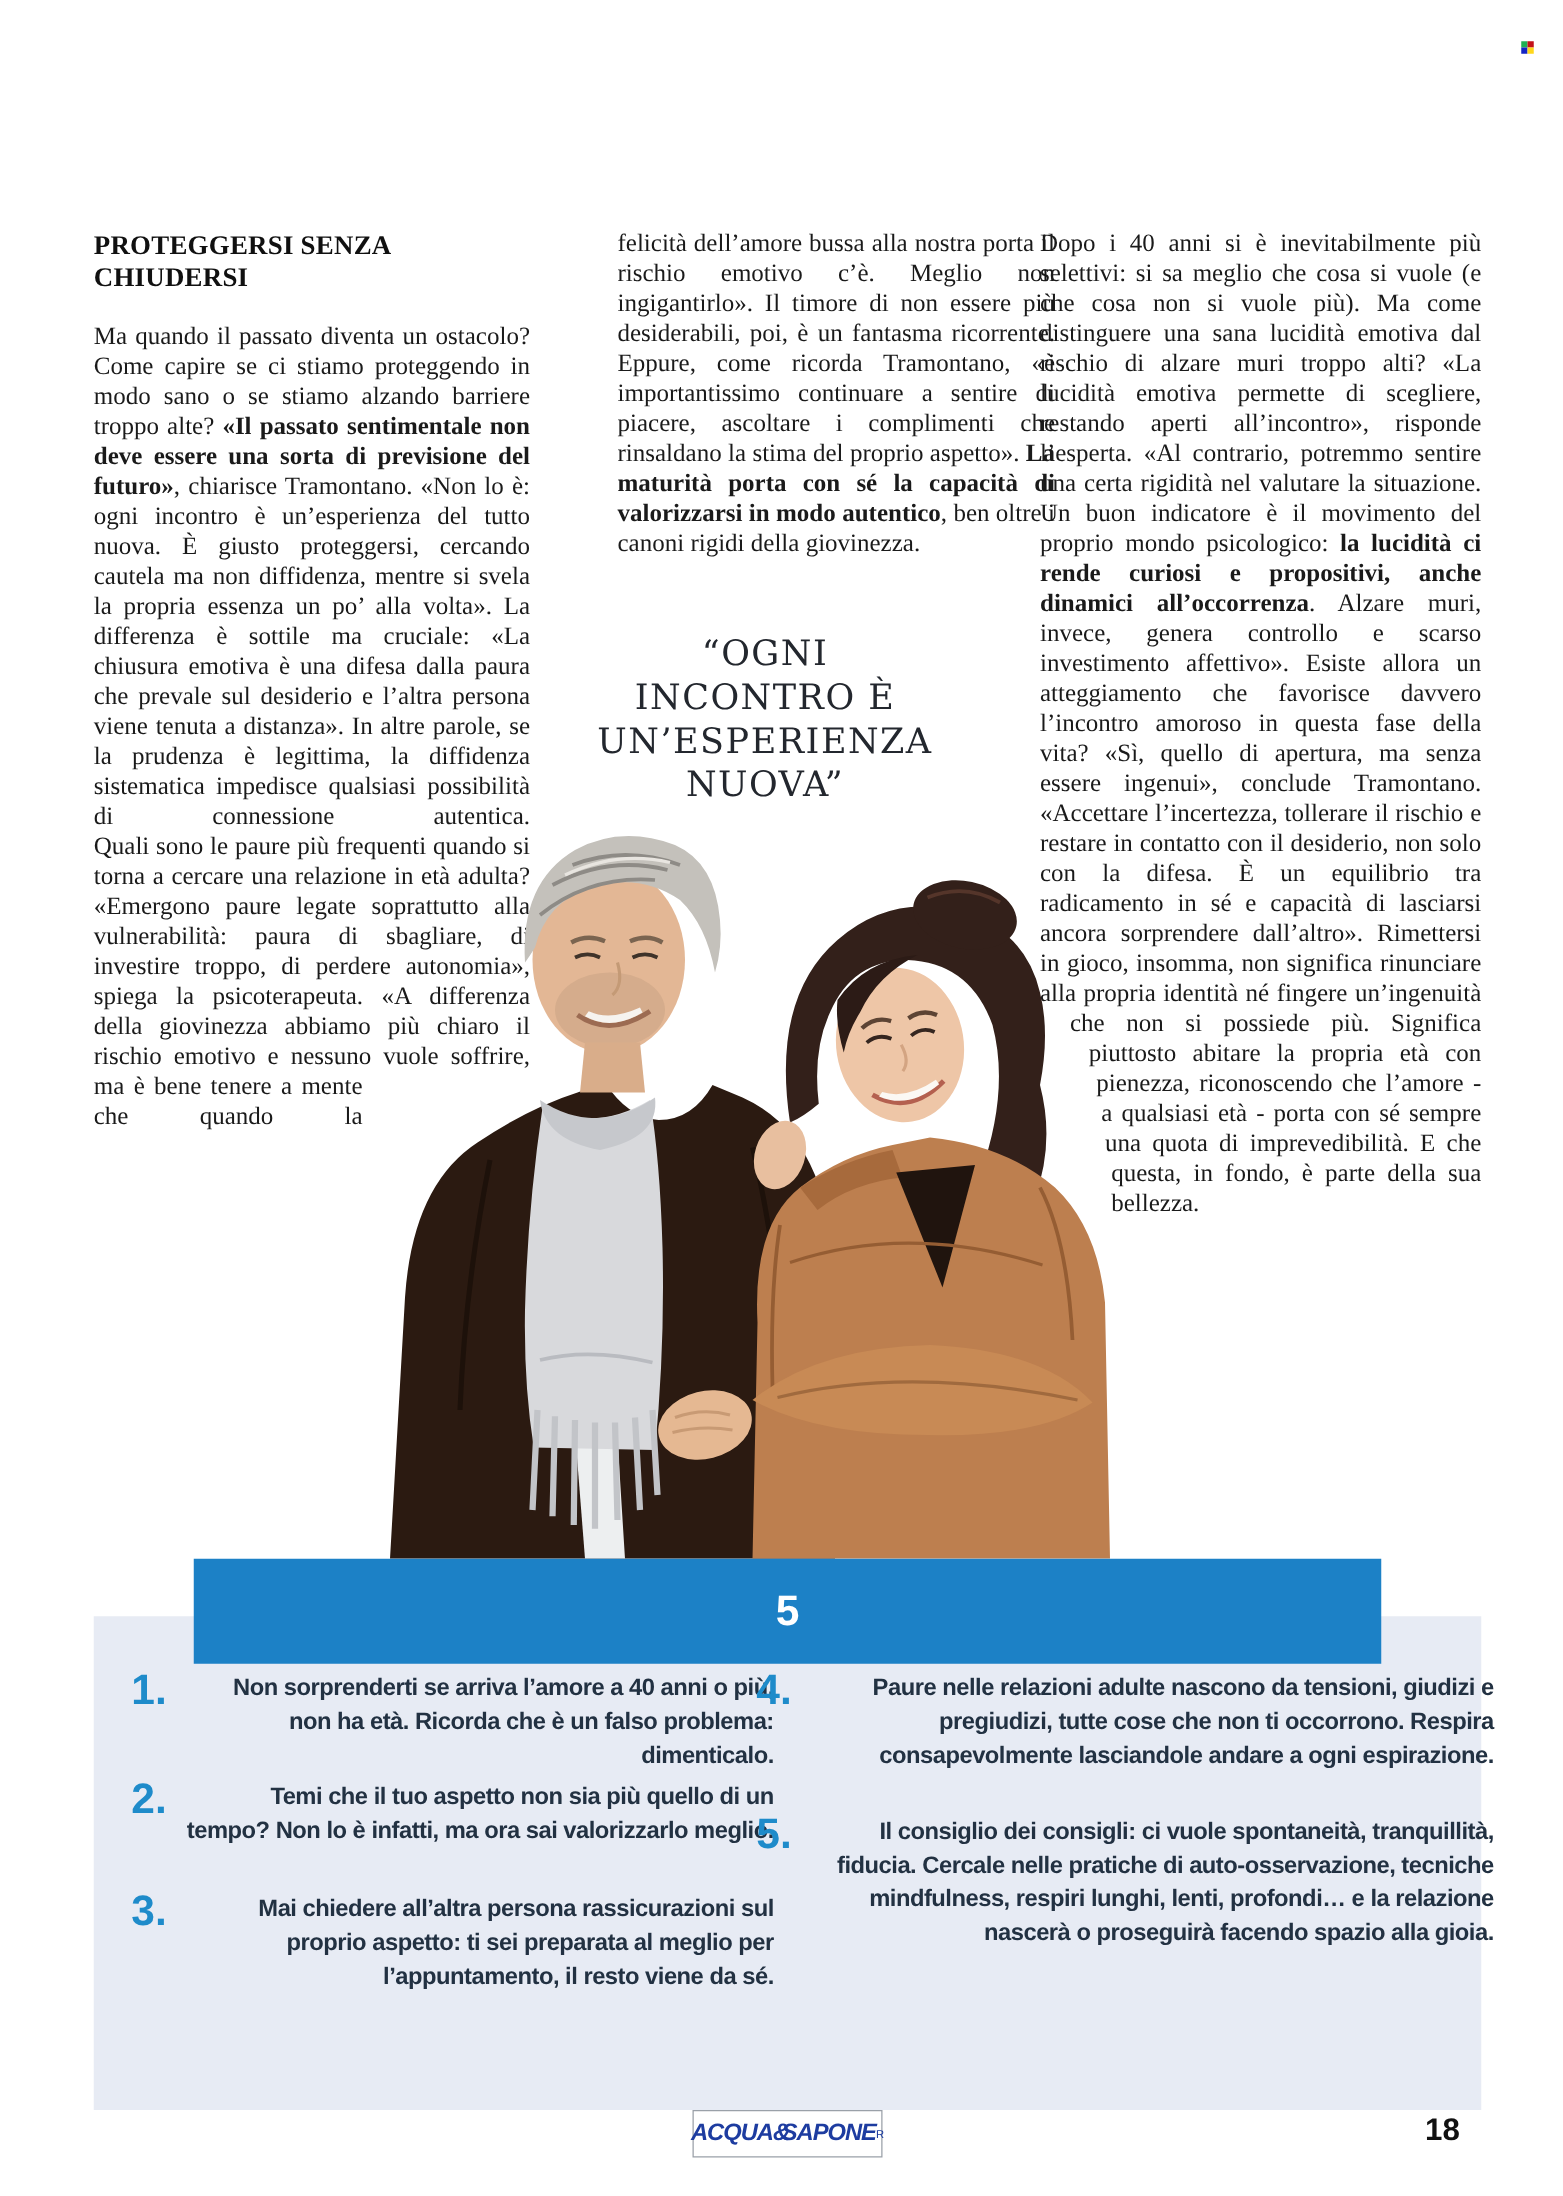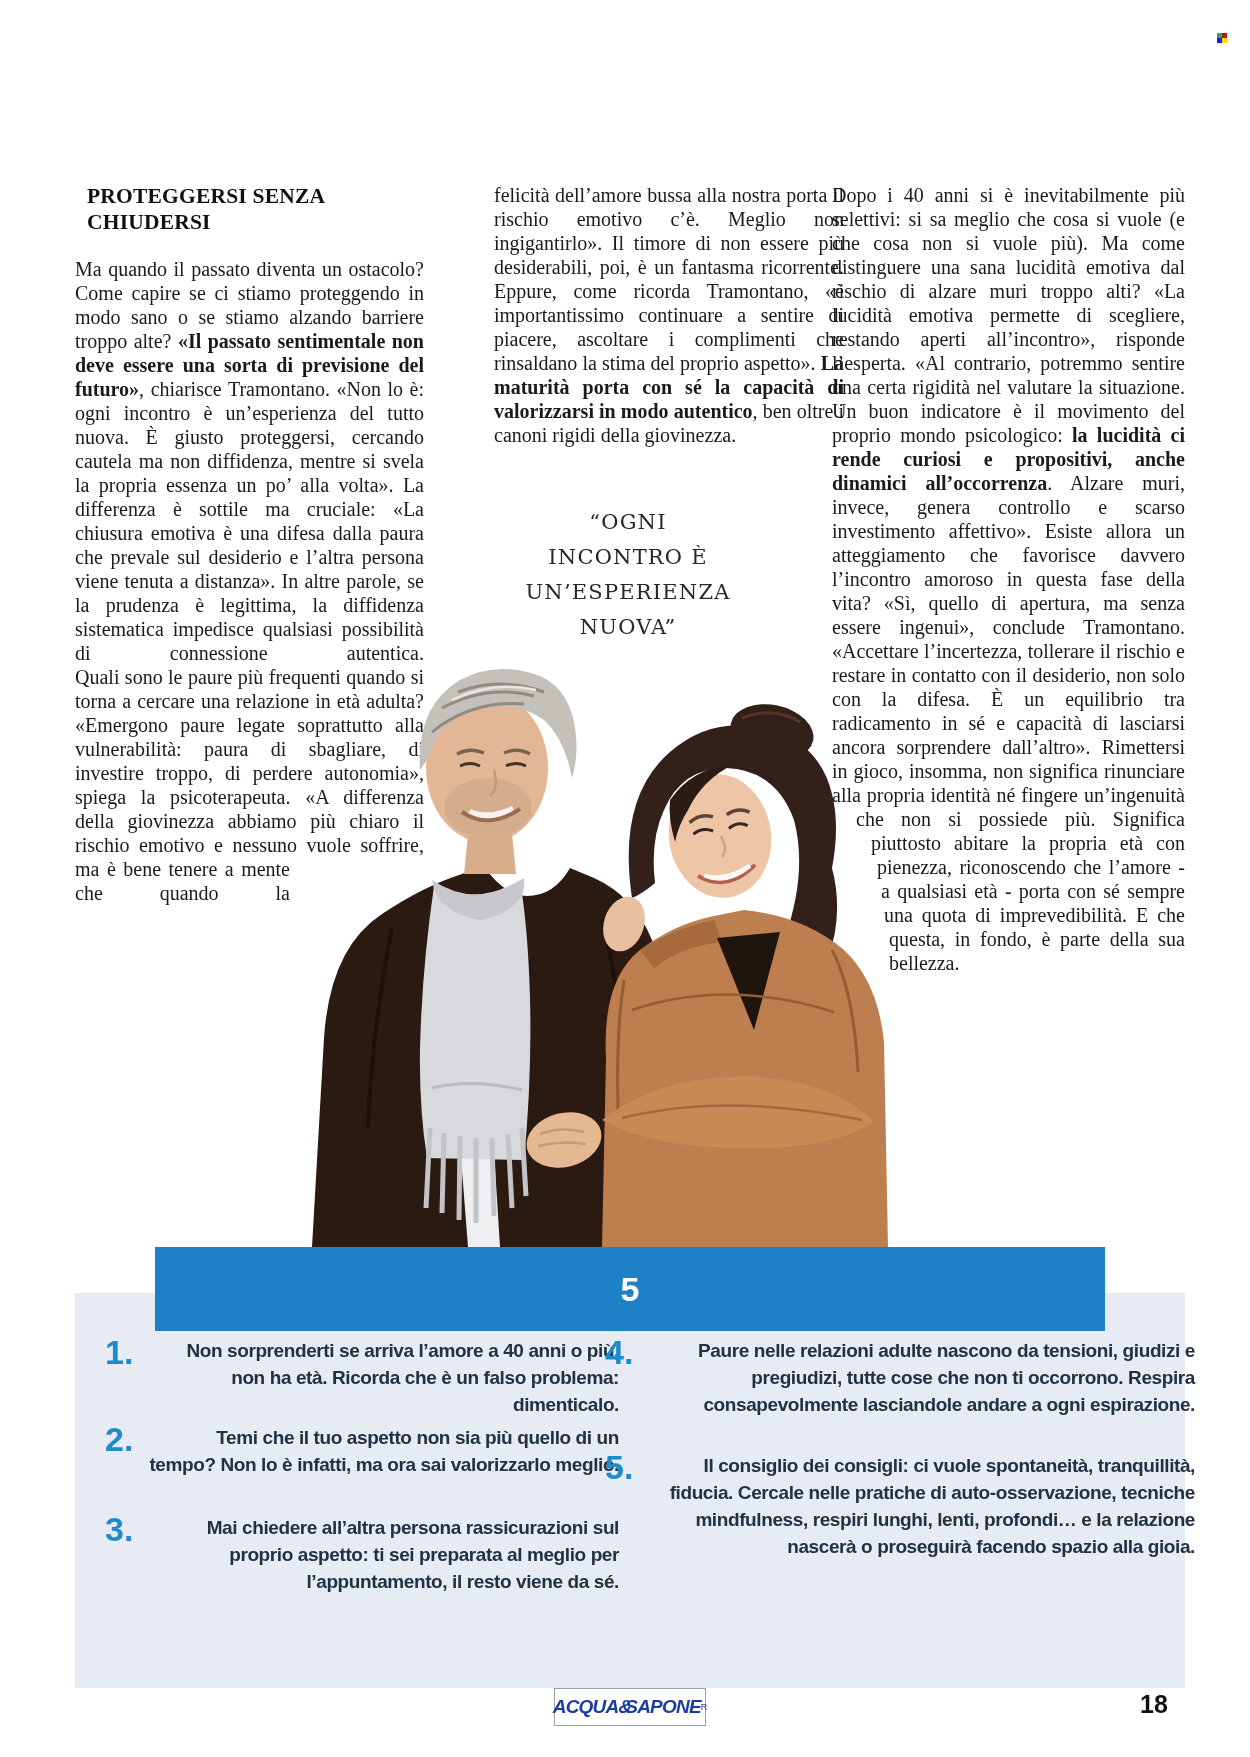--- a/index.html
+++ b/index.html
@@ -9,30 +9,30 @@
   
   .corner-marker{position:absolute;left:1217px;top:33px;width:10px;height:10px;
                  display:grid;grid-template-columns:5px 5px;grid-template-rows:5px 5px;}
   .corner-marker span{display:block;width:5px;height:5px;}
 
   
   .col{position:absolute;text-align:justify;font-size:20px;line-height:24px;
        -webkit-hyphens:auto;hyphens:auto;}
   .col p{margin:0;}
   .col .head{font-family:"Liberation Serif",serif;font-weight:bold;font-size:21.5px;
-             line-height:26px;margin:0 0 22px 12px;text-align:left;letter-spacing:.2px;color:#101010;}
+             line-height:26px;margin:0 0 22px 0;text-align:left;letter-spacing:.2px;color:#101010;}
   .col-right .head{margin-bottom:26px;}
   .justify-last{text-align-last:justify;}
   .fr{float:right;clear:right;}
   .fl{float:left;clear:left;}
   b{font-weight:bold;}
 
   
-  .pullquote{position:absolute;left:433px;top:505px;width:390px;text-align:center;
-             font-family:"DejaVu Serif",serif;font-size:21px;line-height:35px;
+  .pullquote{position:absolute;left:417px;top:505px;width:390px;text-align:center;
+             font-family:"DejaVu Serif",serif;font-size:28px;line-height:35px;
              letter-spacing:1.2px;color:#23272e;white-space:pre-line;}
 
   
   .photo{position:absolute;left:272px;top:648px;width:620px;height:599px;z-index:1;}
 
   
   .tips-panel{position:absolute;left:75px;top:1293px;width:1110px;height:395px;background:#e7ebf4;}
   .tips-banner{position:absolute;left:155px;top:1247px;width:950px;height:84px;background:#1c81c6;
                display:flex;align-items:center;justify-content:center;z-index:5;}
   .tips-banner .num{font-family:"Liberation Sans",sans-serif;color:#fff;font-size:34px;font-weight:bold;}

